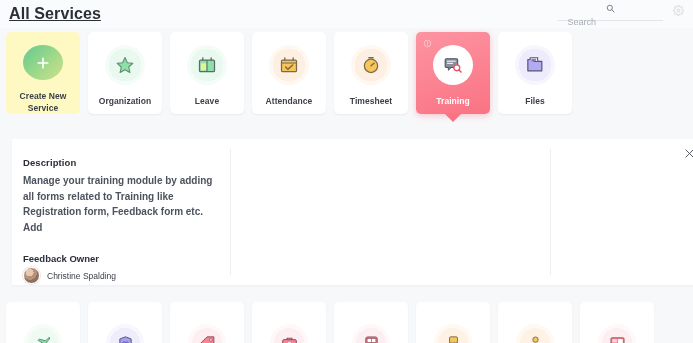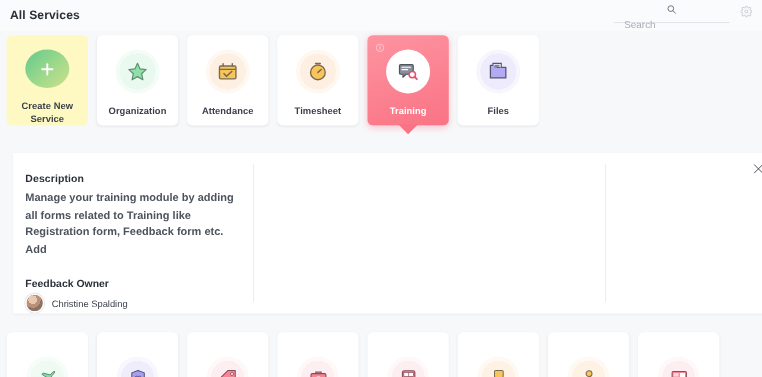--- a/index.html
+++ b/index.html
@@ -11,22 +11,23 @@
   }
 
   
   .topbar {
     position: absolute; left: 0; top: 0; width: 693px; height: 28px;
     background: #fafbfc;
     display: flex; align-items: center;
   }
   .page-title {
     margin-left: 9px;
-    font-size: 11px; font-weight: bold; color: #2b2f38;
+    font-size: 16px; font-weight: bold; color: #2b2f38;
     letter-spacing: .1px;
+    text-decoration: underline;
   }
   .search-wrap {
     position: absolute; right: 30px; top: 4px;
     width: 105px; height: 17px;
     border-bottom: 1px solid #e2e5ea;
     display: flex; align-items: center; gap: 4px; flex-direction: column;
   }
   .search-icon { width: 9px; height: 9px; flex: 0 0 auto; display:block; }
   .search-input {
     border: 0; outline: 0; background: transparent;
@@ -200,20 +201,31 @@
 
     <div class="svc-card">
       <div class="svc-ico-wrap" style="background:radial-gradient(circle,#e9f9f0 0 58%,#f4fcf7 58% 100%);">
         <svg viewBox="0 0 24 24" fill="#8fe0a8" stroke="#5f8d74" stroke-width="1.3" stroke-linejoin="round">
           <polygon points="12,3 14.8,9.2 21.4,9.9 16.5,14.4 17.9,21 12,17.6 6.1,21 7.5,14.4 2.6,9.9 9.2,9.2"></polygon>
         </svg>
       </div>
       <div class="svc-label">Organization</div>
     </div>
 
+    <div class="svc-card">
+      <div class="svc-ico-wrap" style="background:radial-gradient(circle,#e9f9f0 0 58%,#f4fcf7 58% 100%);">
+        <svg viewBox="0 0 24 24">
+          <rect x="3" y="6" width="18" height="14" rx="1.5" fill="#8fe0a8" stroke="#5d6b66" stroke-width="1.5"></rect>
+          <rect x="4.6" y="10" width="6.6" height="8.4" fill="#dff59a"></rect>
+          <line x1="12" y1="6" x2="12" y2="20" stroke="#5d6b66" stroke-width="1.3"></line>
+          <path d="M7 6V3.4M17 6V3.4" stroke="#5d6b66" stroke-width="1.6" stroke-linecap="round"></path>
+        </svg>
+      </div>
+      <div class="svc-label">Leave</div>
+    </div>
 
     <div class="svc-card">
       <div class="svc-ico-wrap" style="background:radial-gradient(circle,#fdf0e2 0 58%,#fef8f1 58% 100%);">
         <svg viewBox="0 0 24 24">
           <rect x="3" y="6" width="18" height="14" rx="1.5" fill="#f7c55a" stroke="#7a6b4e" stroke-width="1.5"></rect>
           <path d="M3.6 9.6h16.8" stroke="#7a6b4e" stroke-width="1.3"></path>
           <path d="M8 14.4l2.6 2.8L16.4 12" fill="none" stroke="#7a6b4e" stroke-width="1.8" stroke-linecap="round" stroke-linejoin="round"></path>
           <path d="M7 6V3.6M17 6V3.6" stroke="#7a6b4e" stroke-width="1.6" stroke-linecap="round"></path>
         </svg>
       </div>

